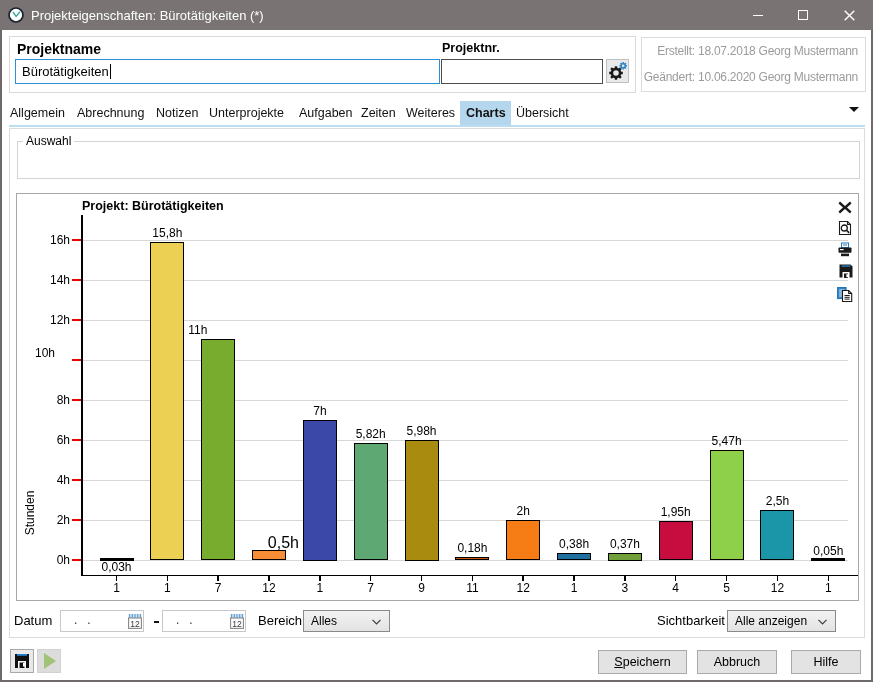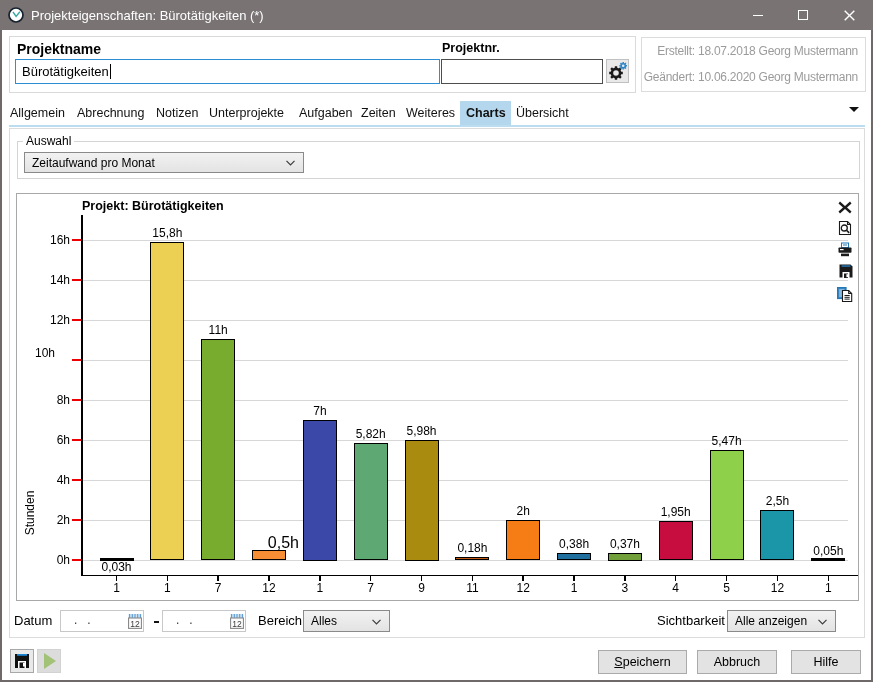--- a/index.html
+++ b/index.html
@@ -72,26 +72,20 @@
   <div class="abs tab" style="left:361px;top:106px;">Zeiten</div>
   <div class="abs tab" style="left:406px;top:106px;">Weiteres</div>
   <div class="abs tab" style="left:466px;top:106px;font-weight:bold;">Charts</div>
   <div class="abs tab" style="left:516px;top:106px;">Übersicht</div>
   <div class="abs" style="left:849px;top:107px;width:0;height:0;border-left:5px solid transparent;border-right:5px solid transparent;border-top:5.5px solid #111;"></div>
 
   <div class="abs" style="left:9px;top:128px;width:856px;height:510px;border:1px solid #dcdcdc;"></div>
 
   <div class="abs" style="left:17px;top:141px;width:843px;height:38px;border:1px solid #d4d4d4;"></div>
   <div class="abs" style="left:23px;top:134px;font-size:12px;color:#000;background:#fff;padding:0 3px;">Auswahl</div>
-  <div class="abs combo" style="left:24px;top:152px;width:280px;height:21px;">
-    <span style="padding-left:7px;">Zeitaufwand pro Monat</span>
-    <svg class="abs" style="right:8px;top:7px;" width="9" height="6" viewBox="0 0 9 6">
-        <path d="M0.5 0.8 L4.5 4.8 L8.5 0.8" stroke="#3c3c3c" stroke-width="1.2" fill="none"></path>
-      </svg>
-  </div>
 
   <div class="abs" style="left:16px;top:193px;width:843px;height:408px;border:1px solid #a8a8a8;background:#fff;"></div>
   <div class="abs nw" style="left:82px;top:198.5px;font-size:12.5px;font-weight:bold;color:#000;">Projekt: Bürotätigkeiten</div>
 
   <div class="abs" style="left:82px;top:559.5px;width:766px;height:1px;background:#d7d7d7;"></div>
   <div class="abs" style="left:82px;top:519.5px;width:766px;height:1px;background:#d7d7d7;"></div>
   <div class="abs" style="left:82px;top:479.5px;width:766px;height:1px;background:#d7d7d7;"></div>
   <div class="abs" style="left:82px;top:439.5px;width:766px;height:1px;background:#d7d7d7;"></div>
   <div class="abs" style="left:82px;top:399.5px;width:766px;height:1px;background:#d7d7d7;"></div>
   <div class="abs" style="left:82px;top:359.5px;width:766px;height:1px;background:#d7d7d7;"></div>
@@ -121,21 +115,21 @@
   <div class="abs" style="left:-20px;top:505.5px;width:100px;text-align:center;font-size:12px;transform:rotate(-90deg);transform-origin:center;">Stunden</div>
   <div class="abs" style="left:99.5px;top:558px;width:34px;height:2.6px;background:#000;"></div>
   <div class="abs" style="left:86.5px;top:560px;width:60px;text-align:center;font-size:12px;">0,03h</div>
   <div class="abs" style="left:115.7px;top:576px;width:1.6px;height:5px;background:#000;"></div>
   <div class="abs" style="left:96.5px;top:581px;width:40px;text-align:center;font-size:12px;">1</div>
   <div class="abs" style="left:150.3px;top:242.1px;width:34px;height:318.4px;border:1.5px solid #000;background:#ecd054;"></div>
   <div class="abs" style="left:137.3px;top:226.1px;width:60px;text-align:center;font-size:12px;">15,8h</div>
   <div class="abs" style="left:166.5px;top:576px;width:1.6px;height:5px;background:#000;"></div>
   <div class="abs" style="left:147.3px;top:581px;width:40px;text-align:center;font-size:12px;">1</div>
   <div class="abs" style="left:201.2px;top:338.9px;width:34px;height:221.6px;border:1.5px solid #000;background:#77ac2e;"></div>
-  <div class="abs" style="left:188.2px;top:322.9px;width:60px;text-align:center;font-size:12px;">11h</div>
+  <div class="abs" style="left:188.2px;top:322.9px;width:60px;text-align:left;font-size:12px;">11h</div>
   <div class="abs" style="left:217.4px;top:576px;width:1.6px;height:5px;background:#000;"></div>
   <div class="abs" style="left:198.2px;top:581px;width:40px;text-align:center;font-size:12px;">7</div>
   <div class="abs" style="left:252.0px;top:550.4px;width:34px;height:10.1px;border:1.5px solid #000;background:#f78d35;"></div>
   <div class="abs" style="left:239.0px;top:534.4px;width:60px;text-align:right;font-size:16px;">0,5h</div>
   <div class="abs" style="left:268.2px;top:576px;width:1.6px;height:5px;background:#000;"></div>
   <div class="abs" style="left:249.0px;top:581px;width:40px;text-align:center;font-size:12px;">12</div>
   <div class="abs" style="left:302.9px;top:419.5px;width:34px;height:141.0px;border:1.5px solid #000;background:#3b48a8;"></div>
   <div class="abs" style="left:289.9px;top:403.5px;width:60px;text-align:center;font-size:12px;">7h</div>
   <div class="abs" style="left:319.1px;top:576px;width:1.6px;height:5px;background:#000;"></div>
   <div class="abs" style="left:299.9px;top:581px;width:40px;text-align:center;font-size:12px;">1</div>

